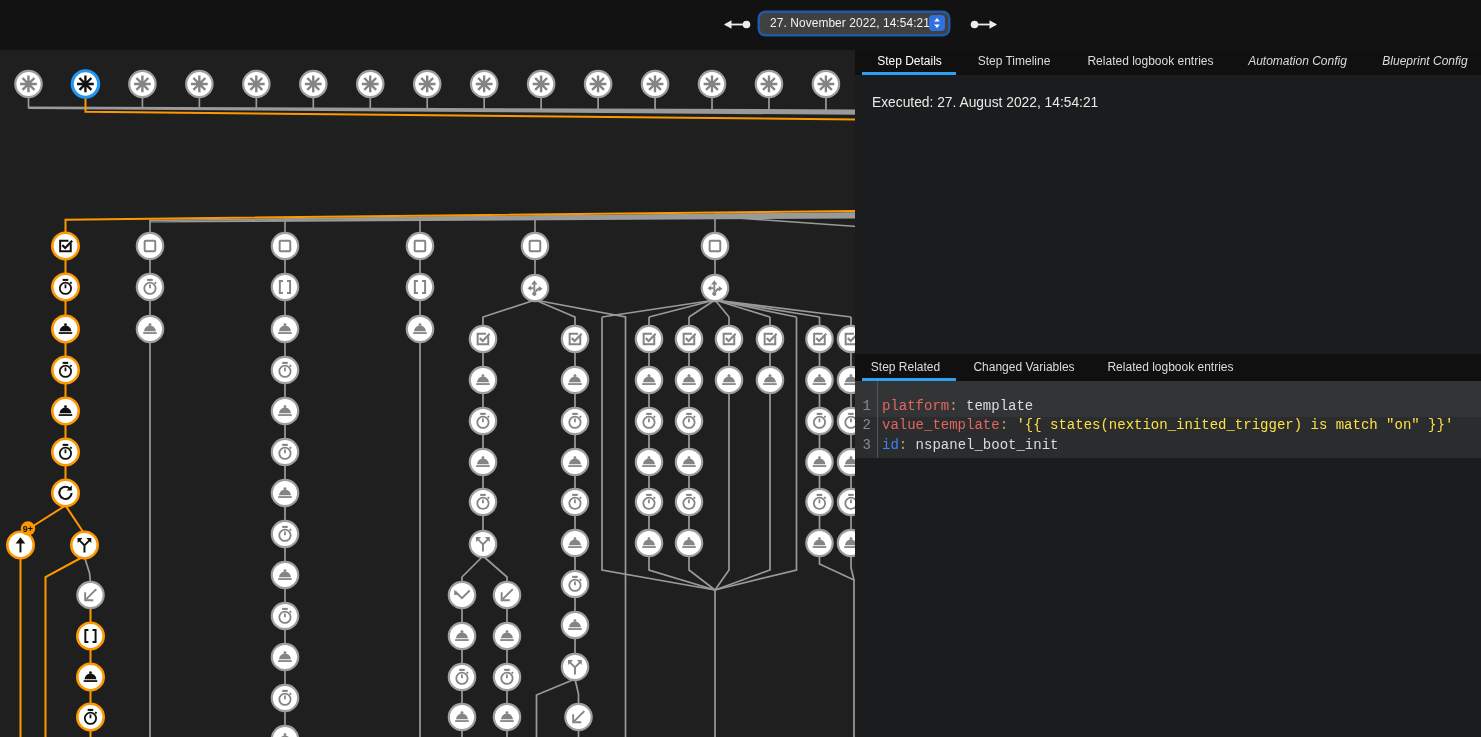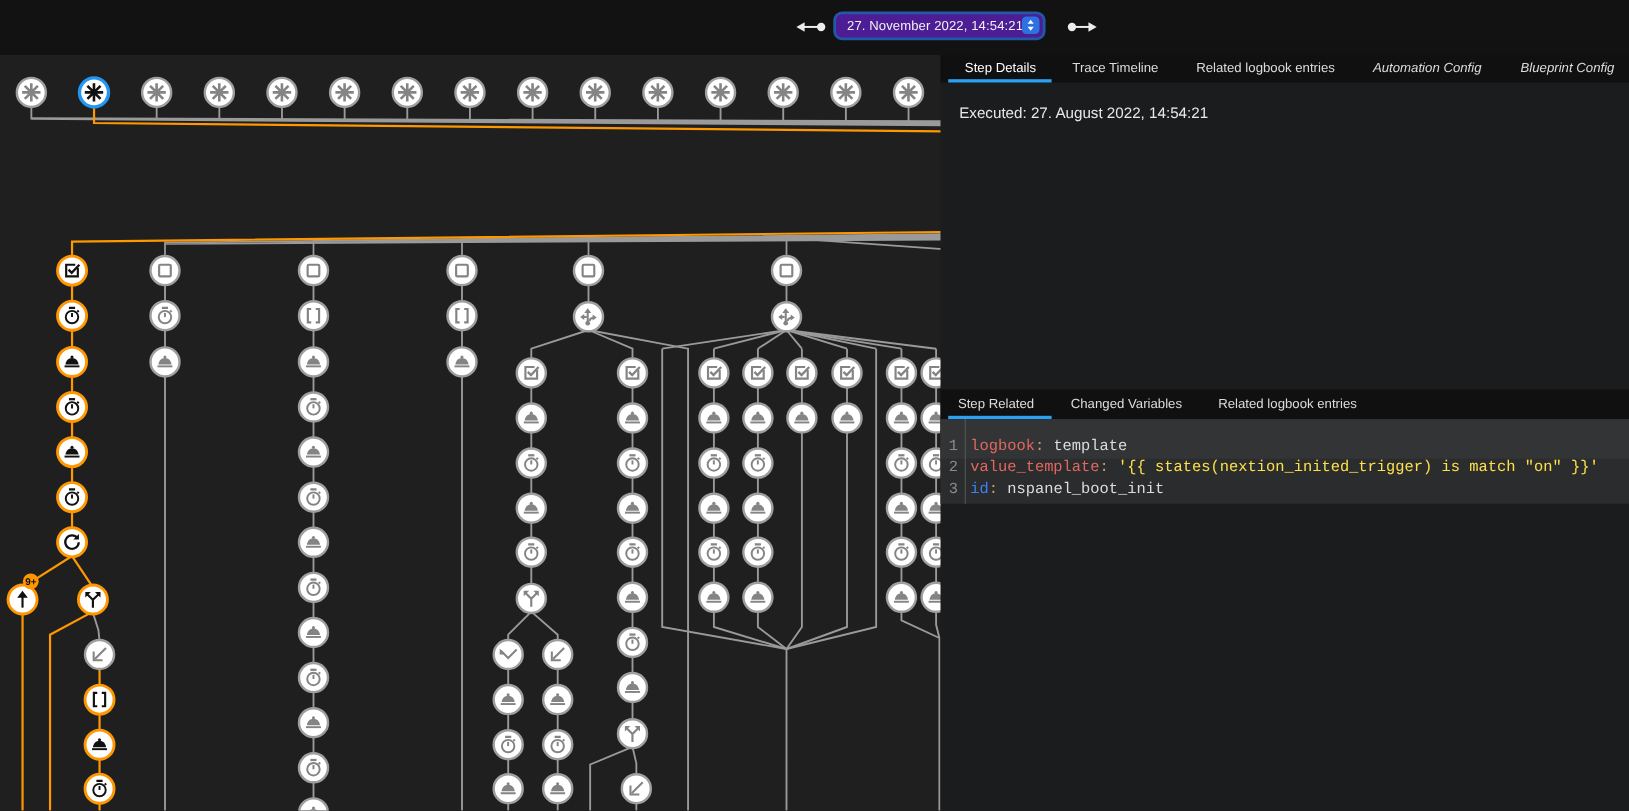--- a/index.html
+++ b/index.html
@@ -1,21 +1,21 @@
 <!DOCTYPE html>
 <html><head><meta charset="utf-8"><style>
 html,body{margin:0;padding:0;background:#1e1e1e;font-family:"Liberation Sans",sans-serif;}
 #root{position:relative;width:1481px;height:737px;overflow:hidden;background:#1f1f1f;}
 #header{position:absolute;left:0;top:0;width:1481px;height:50px;background:#121212;}
 #panel{position:absolute;left:855px;top:50px;width:626px;height:687px;background:#1b1c1d;}
 .tabbar{position:absolute;left:0;width:626px;height:25px;background:#101011;}
 .tab{position:absolute;top:0;height:25px;line-height:23px;font-size:12px;color:#dcdcdc;white-space:nowrap;transform:translateX(-50%);}
 .tab.sel{color:#fff;}
 .underline{position:absolute;height:3px;background:#2ba1f2;bottom:0;}
-#dateselect{position:absolute;left:760px;top:12.5px;width:188px;height:21px;background:#4c1d95;border-radius:5.5px;box-shadow:0 0 0 2.5px rgba(36,105,200,0.82);color:#f2f2f2;font-size:11.9px;line-height:21px;letter-spacing:-0.45px;text-align:center;}
+#dateselect{position:absolute;left:760px;top:12.5px;width:188px;height:21px;background:#404040;border-radius:5.5px;box-shadow:0 0 0 2.5px rgba(36,105,200,0.82);color:#f2f2f2;font-size:11.9px;line-height:21px;letter-spacing:-0.45px;text-align:center;}
 #dateselect .txt{position:absolute;left:10px;top:0;letter-spacing:0.1px;}
 #stepper{position:absolute;right:3.5px;top:2.5px;width:16px;height:16px;background:#2e71e0;border-radius:4px;}
 .mono{font-family:"Liberation Mono",monospace;}
 </style></head>
 <body>
 <div id="root">
 <svg width="1481" height="737" viewBox="0 0 1481 737" style="position:absolute;left:0;top:0" xmlns="http://www.w3.org/2000/svg">
       <polygon points="28.5,106.6 857,109.4 857,114.8 28.5,108.9" fill="#9a9a9a"></polygon>
       <polyline points="85.5,97.5 85.5,111.8 857,119.4" fill="none" stroke="#ff9800" stroke-width="2"></polyline>
       <polygon points="150,221.4 857,212.8 857,218.6 150,222.5" fill="#9a9a9a"></polygon>
@@ -356,35 +356,35 @@
   <div id="dateselect">
         <span class="txt">27. November 2022, 14:54:21</span>
     <div id="stepper"><svg width="16" height="16" viewBox="0 0 16 16">
             <path d="M8 3L10.8 6.6H5.2ZM8 13L10.8 9.4H5.2Z" fill="#fff"></path>
           </svg></div>
   </div>
 </div>
 <div id="panel">
   <div class="tabbar" style="top:0;height:25px;">
     <div class="tab sel" style="left:54.5px;">Step Details</div>
-    <div class="tab" style="left:159px;">Trace Timeline</div>
+    <div class="tab" style="left:159px;">Step Timeline</div>
     <div class="tab" style="left:295.5px;">Related logbook entries</div>
     <div class="tab" style="left:442.5px;font-style:italic;">Automation Config</div>
     <div class="tab" style="left:570px;font-style:italic;">Blueprint Config</div>
     <div class="underline" style="left:7px;width:94px;"></div>
   </div>
   <div style="position:absolute;left:17px;top:45px;font-size:13.8px;color:#e8e8e8;">Executed: 27. August 2022, 14:54:21</div>
   <div class="tabbar" style="top:304px;height:27px;">
     <div class="tab" style="left:50.5px;line-height:26px;">Step Related</div>
     <div class="tab" style="left:169px;line-height:26px;">Changed Variables</div>
     <div class="tab" style="left:315.5px;line-height:26px;">Related logbook entries</div>
     <div class="underline" style="left:7px;width:93.5px;"></div>
   </div>
   <div id="code" class="mono" style="position:absolute;left:0;top:331px;width:626px;height:77px;background:#2a2c2d;font-size:14px;">
     <div style="position:absolute;left:0;top:0;width:626px;height:36px;background:#323436;"></div>
     <div style="position:absolute;left:21.5px;top:331px;width:1px;height:77px;background:#555;top:0;left:21.5px;"></div>
     <div style="position:absolute;right:611px;top:16px;width:40px;"></div>
     <div class="gut" style="position:absolute;left:0;top:16px;width:16px;text-align:right;color:#8b8b8b;line-height:19.3px;">1<br>2<br>3</div>
-    <div style="position:absolute;left:27px;top:16px;line-height:19.3px;white-space:pre;color:#dcdcdc;"><span style="color:#e2675e">logbook</span><span style="color:#d19a66">:</span> template
+    <div style="position:absolute;left:27px;top:16px;line-height:19.3px;white-space:pre;color:#dcdcdc;"><span style="color:#e2675e">platform</span><span style="color:#d19a66">:</span> template
 <span style="color:#e2675e">value_template</span><span style="color:#d19a66">:</span> <span style="color:#fde047">'{{ states(nextion_inited_trigger) is match "on" }}'</span>
 <span style="color:#3b82f6">id</span><span style="color:#d19a66">:</span> nspanel_boot_init</div>
   </div>
 </div>
 </div>
 </body></html>

